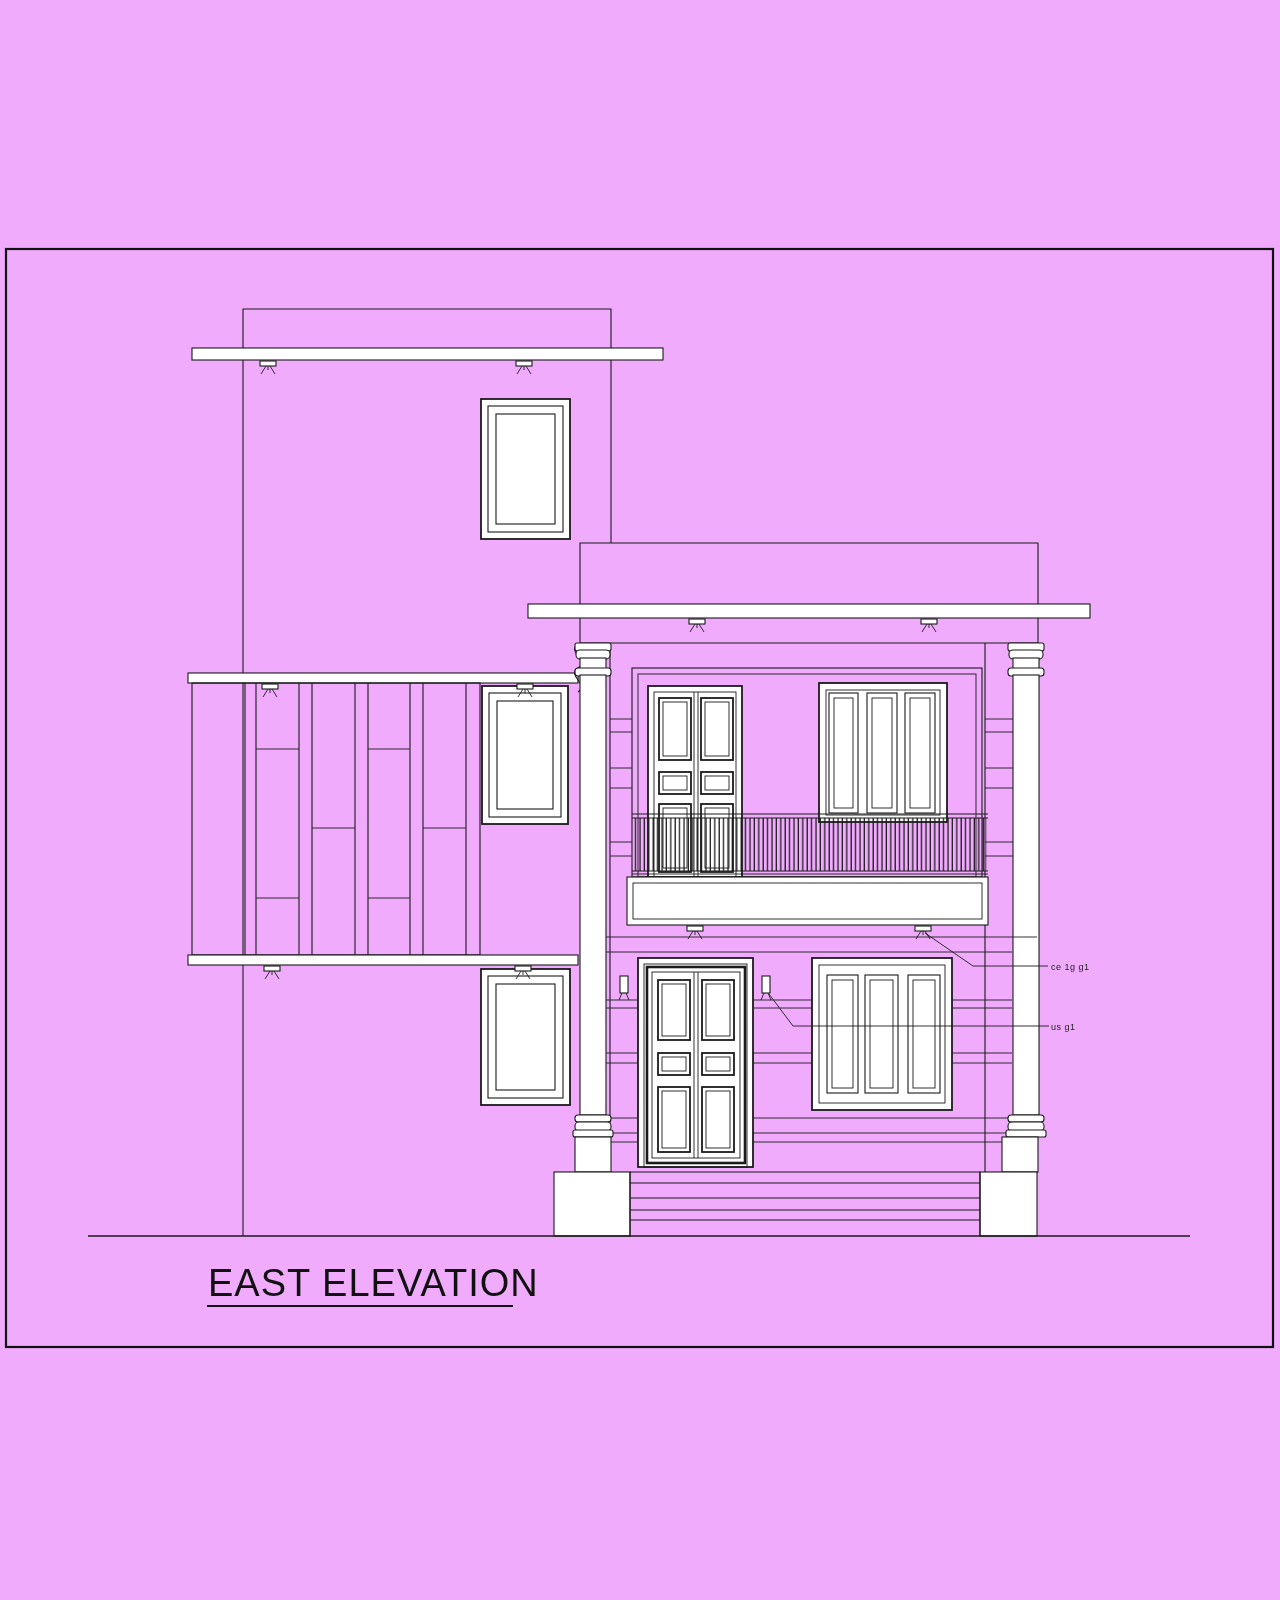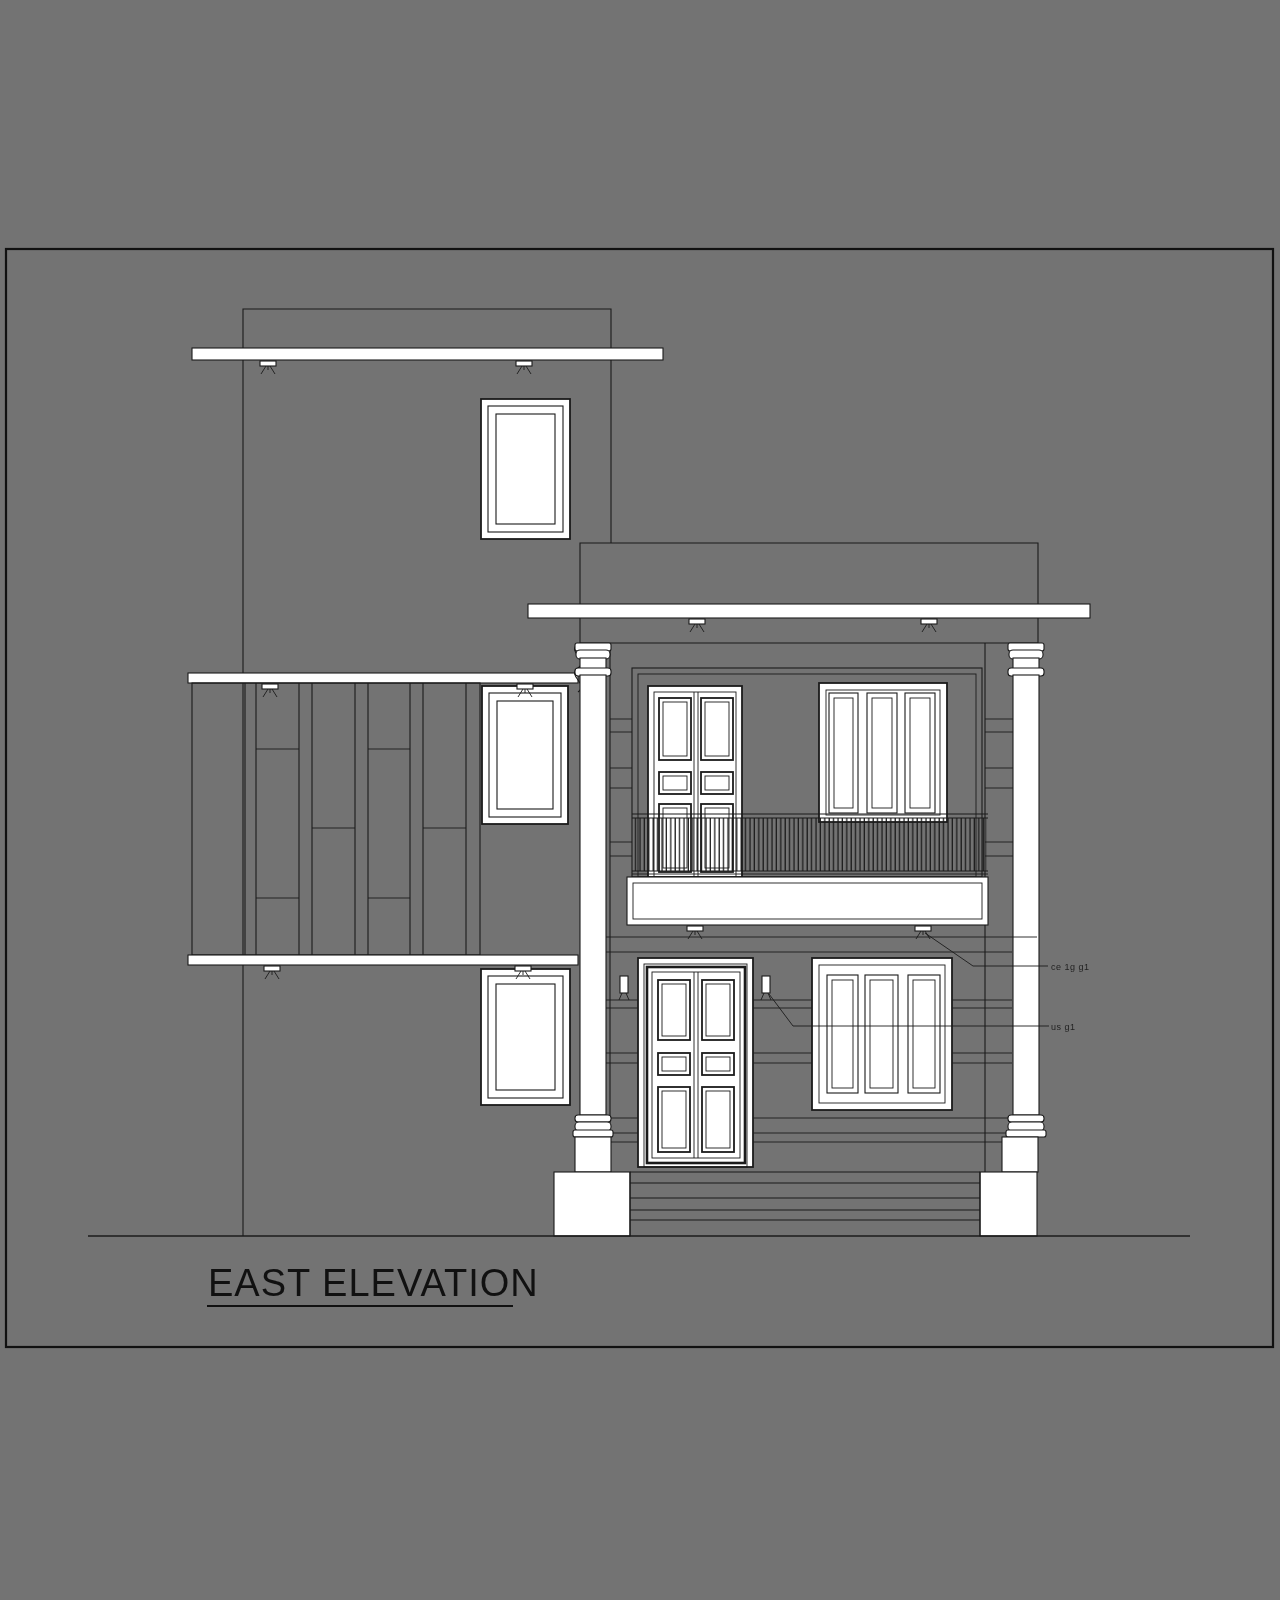--- a/index.html
+++ b/index.html
@@ -1,16 +1,16 @@
 <!DOCTYPE html>
 <html><head>
 <meta charset="utf-8">
 <style>
   html,body{margin:0;padding:0;background:#ffffff;}
-  .sheet{position:relative;width:1280px;height:1600px;background:#737373;overflow:hidden;
+  .sheet{position:relative;width:1280px;height:1600px;background:#f0abfc;overflow:hidden;
          font-family:"Liberation Sans", sans-serif;}
   svg{display:block}
   
   .ln   {stroke:#1b1b1b;fill:none;stroke-width:1.1;}
   .ln2  {stroke:#1b1b1b;fill:none;stroke-width:1.8;}
   .ln3  {stroke:#1b1b1b;fill:none;stroke-width:2.6;}
   .wf   {fill:#ffffff;}
   .thin {stroke:#1b1b1b;fill:none;stroke-width:0.9;}
   .title-text{font-family:"Liberation Sans", sans-serif;font-size:38px;fill:#111111;letter-spacing:1px;}
   .note-text {font-family:"Liberation Sans", sans-serif;font-size:9px;fill:#222222;letter-spacing:0.5px;}

